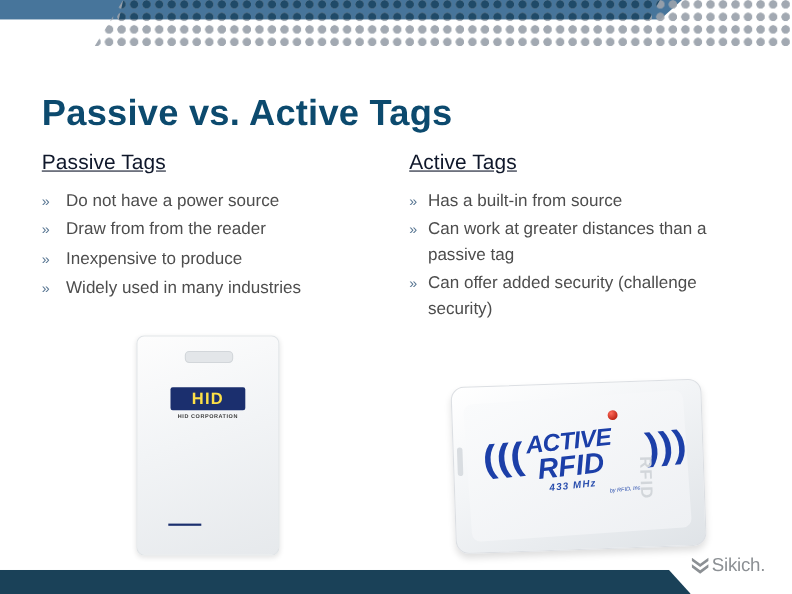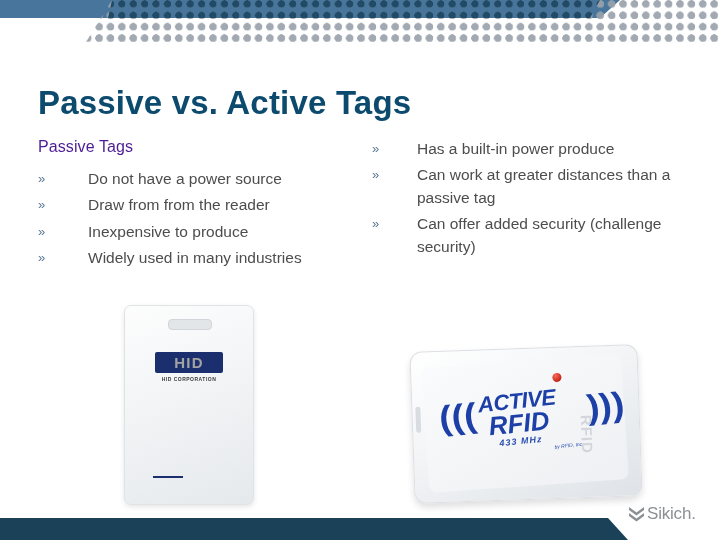--- a/index.html
+++ b/index.html
@@ -64,25 +64,26 @@
 
   
   .column {
     position: absolute;
     top: 138px;
   }
   #col-passive { left: 38px; width: 330px; }
   #col-active  { left: 372px; width: 320px; }
 
   .col-heading {
-    font-size: 16px;
-    color: #4c1d95;
+    font-size: 19px;
+    color: #0f172a;
     margin: 0 0 12px 0;
     font-weight: normal;
     letter-spacing: 0.1px;
+    text-decoration: underline;
   }
   .bullet-list {
     list-style: none;
     margin: 0;
     padding: 0;
   }
   .bullet-item {
     display: flex;
     align-items: flex-start;
     margin-bottom: 4px;
@@ -91,21 +92,21 @@
     line-height: 1.45;
   }
   .bullet-marker {
     color: #5b7894;
     font-size: 13px;
     width: 22px;
     flex: 0 0 22px;
     line-height: 1.7;
   }
   #col-active .bullet-marker { width: 17px; flex: 0 0 17px; }
-  .bullet-text { flex: 1 1 auto; margin-left: 28px; }
+  .bullet-text { flex: 1 1 auto; }
 
   
   #passive-card-figure {
     position: absolute;
     left: 124px; top: 305px;
     width: 128px; height: 198px;
   }
   #passive-card {
     position: absolute;
     left: 0; top: 0;
@@ -126,21 +127,21 @@
   #hid-logo-block {
     position: absolute;
     left: 30px; top: 46px;
     width: 68px;
     text-align: center;
   }
   #hid-logo-box {
     width: 68px; height: 21px;
     background: #1b2f6e;
     border-radius: 2px;
-    color: #a3a3a3;
+    color: #fde047;
     font-size: 15px;
     font-weight: bold;
     letter-spacing: 1.2px;
     line-height: 21px;
     text-align: center;
     font-family: "Liberation Sans", sans-serif;
   }
   #hid-corp-text {
     margin-top: 3px;
     font-size: 5px;
@@ -316,24 +317,25 @@
       <span class="bullet-text">Inexpensive to produce</span>
     </li>
     <li class="bullet-item">
       <span class="bullet-marker">»</span>
       <span class="bullet-text">Widely used in many industries</span>
     </li>
   </ul>
 </div>
 
 <div class="column" id="col-active">
+  <div class="col-heading">Active Tags</div>
   <ul class="bullet-list">
     <li class="bullet-item">
       <span class="bullet-marker">»</span>
-      <span class="bullet-text">Has a built-in power produce</span>
+      <span class="bullet-text">Has a built-in from source</span>
     </li>
     <li class="bullet-item">
       <span class="bullet-marker">»</span>
       <span class="bullet-text">Can work at greater distances than a passive tag</span>
     </li>
     <li class="bullet-item">
       <span class="bullet-marker">»</span>
       <span class="bullet-text">Can offer added security (challenge security)</span>
     </li>
   </ul>

